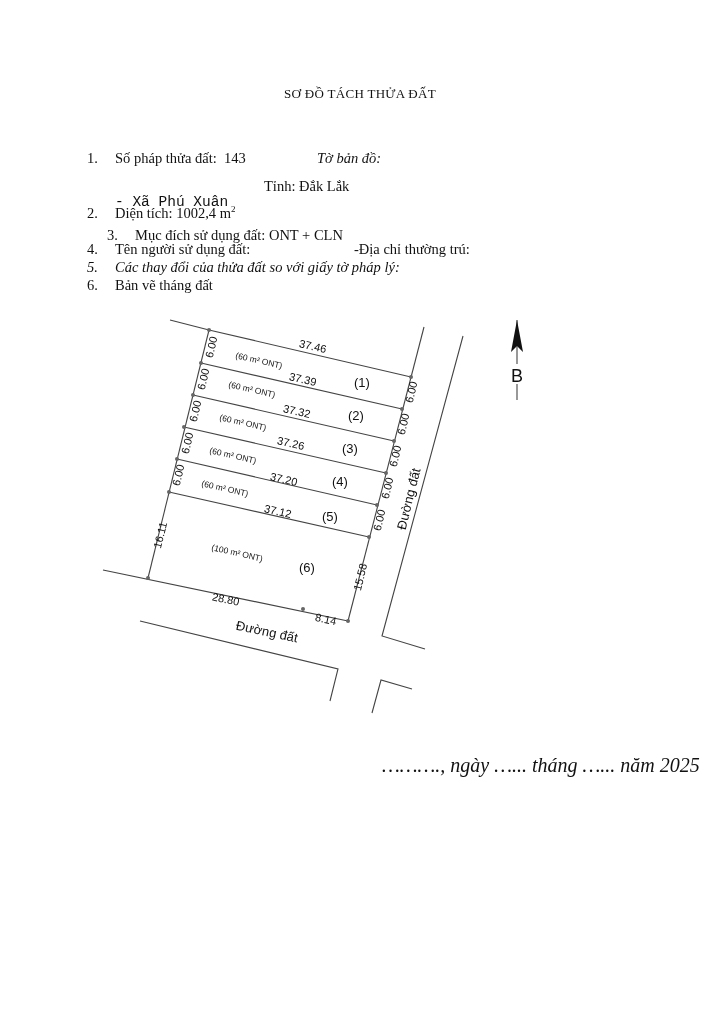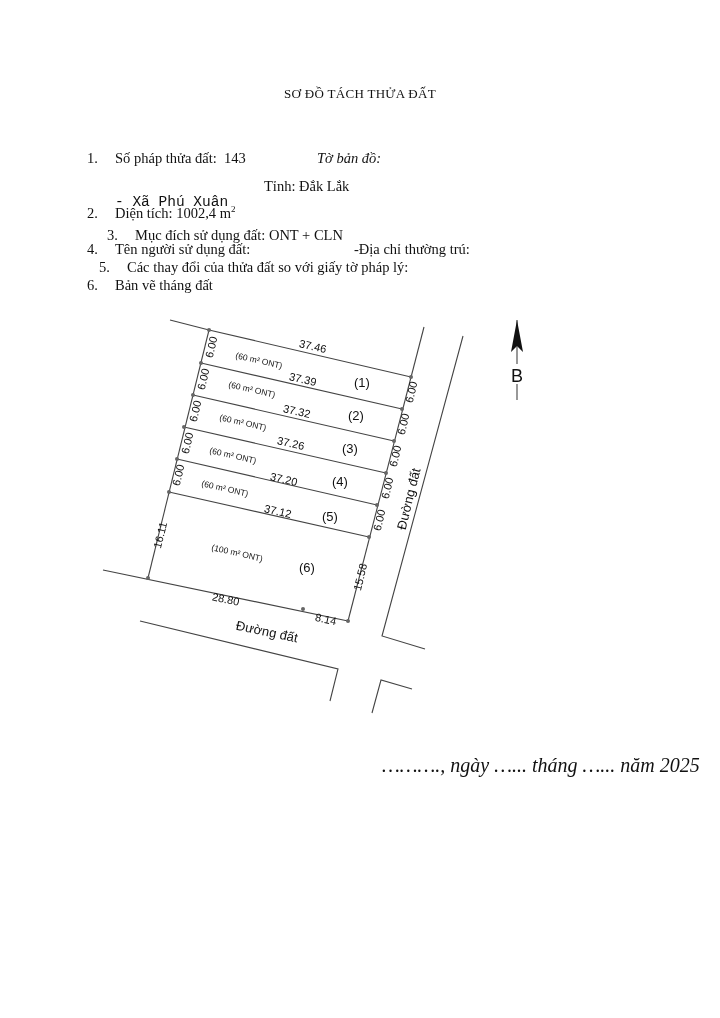--- a/index.html
+++ b/index.html
@@ -30,21 +30,21 @@
 <div class="line" style="top:204px; left:87px;">
   <span class="num">2.</span><span>Diện tích: 1002,4 m</span><sup>2</sup>
 </div>
 <div class="line" style="top:227px; left:87px;margin-left:20px;">
   <span class="num">3.</span><span>Mục đích sử dụng đất: ONT + CLN</span>
 </div>
 <div class="line" style="top:241px; left:87px;">
   <span class="num">4.</span><span>Tên người sử dụng đất:</span>
 </div>
 <div class="line" style="top:241px; left:354px;">-Địa chỉ thường trú:</div>
-<div class="line" style="top:259px; left:99px;">
+<div class="line" style="top:259px; left:87px;font-style:italic;">
   <span class="num">5.</span><span>Các thay đổi của thửa đất so với giấy tờ pháp lý:</span>
 </div>
 <div class="line" style="top:277px; left:87px;">
   <span class="num">6.</span><span>Bản vẽ tháng đất</span>
 </div>
 
 <svg class="plot" width="720" height="1018" viewBox="0 0 720 1018">
   <g stroke="#444" stroke-width="1.1" fill="none">
 
     <line x1="170" y1="320" x2="209" y2="330"></line>

